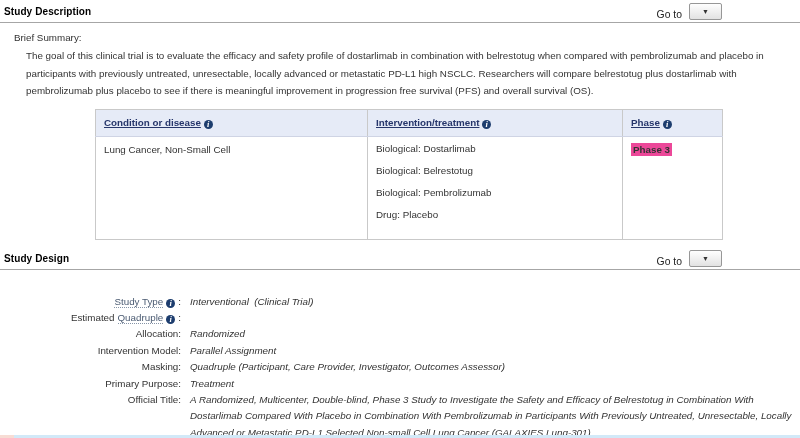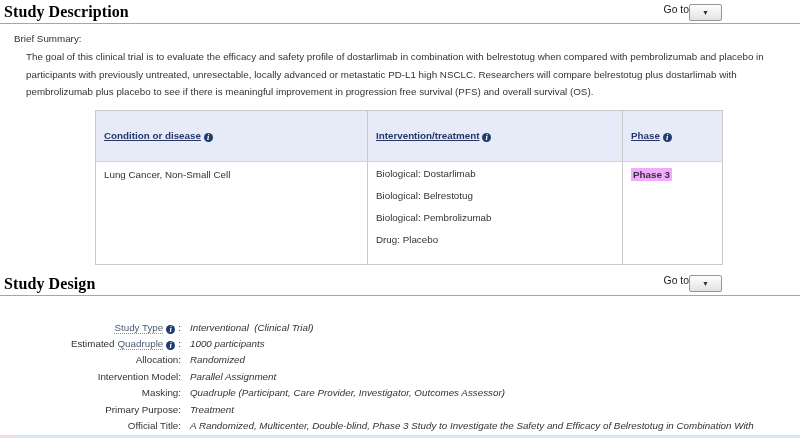--- a/index.html
+++ b/index.html
@@ -8,22 +8,22 @@
     width:800px; height:438px; overflow:hidden; position:relative;
     font-family:"Liberation Sans","DejaVu Sans",sans-serif;
     font-size:9.8px; color:#333;
   }
   
   .sec-head {
     display:flex; justify-content:space-between; align-items:center;
     padding:3px 78px 2px 4px;
     border-bottom:1px solid #a6a6a6;
   }
-  .sec-head h2 { font-size:16px; font-weight:bold; color:#000; letter-spacing:.1px;font-family:Liberation Serif, serif; }
-  .goto { display:flex; align-items:flex-start; font-size:10.4px; color:#222; }
+  .sec-head h2 { font-size:10px; font-weight:bold; color:#000; letter-spacing:.1px; }
+  .goto { display:flex; align-items:flex-end; gap:7px; font-size:10.4px; color:#222; }
   .goto-select {
     width:33px; height:17px; border:1px solid #979797; border-radius:2px;
     background:linear-gradient(#fefefe,#e2e2e2);
     display:flex; align-items:center; justify-content:center;
     cursor:pointer;
   }
   .goto-select .arrow { font-size:7px; color:#333; line-height:1; }
   
   .brief-label { margin:9px 0 4px 14px; color:#333; }
   .brief-text {
@@ -35,30 +35,30 @@
     display:inline-block; width:9px; height:9px; border-radius:50%;
     background:#1d3d6e; color:#fff; text-align:center;
     font-family:"Liberation Serif",serif; font-weight:bold; font-style:italic;
     font-size:8.5px; line-height:9px; vertical-align:-1px;
     cursor:pointer;
   }
   
   table.cond { border-collapse:collapse; margin:9px 0 0 95px; width:627px; table-layout:fixed; }
   table.cond th, table.cond td { border:1px solid #c9c9c9; }
   table.cond th {
-    background:#e6ebf7; text-align:left; padding:19px 8px;
+    background:#e6ebf7; text-align:left; padding:7px 8px;
     border-bottom:1px solid #cfd4e4;
   }
   table.cond th a {
     color:#26366b; font-weight:bold; text-decoration:underline; cursor:pointer;
   }
   table.cond td { padding:7px 8px; vertical-align:top; height:89px; background:#fff; }
   .col-cond { width:272px; } .col-int { width:255px; } .col-phase { width:100px; }
   td.int-cell p { margin:0 0 12px 0; line-height:10px; }
-  .phase-badge { background:#f0abfc; font-weight:bold; color:#333; padding:1px 2px; }
+  .phase-badge { background:#ec4899; font-weight:bold; color:#333; padding:1px 2px; }
   
   .design-rows { margin-top:24px; }
   .d-row { display:flex; line-height:16.4px; }
   .d-label { width:181px; text-align:right; color:#333; flex:0 0 181px; }
   .d-label .term {
     color:#4b5b72; text-decoration:none; border-bottom:1px dotted #8694a7;
     cursor:pointer;
   }
   .d-label .pre { margin-right:3px;padding-left:36px; }
   .d-label .pre:empty { margin-right:0; }
@@ -134,21 +134,20 @@
 
 <div class="design-rows">
 
   <div class="d-row">
     <div class="d-label"><a class="term">Study Type</a><span class="info-icon">i</span><span>:</span></div>
     <div class="d-value">Interventional  (Clinical Trial)</div>
   </div>
 
   <div class="d-row">
     <div class="d-label"><span class="pre">Estimated</span><a class="term">Quadruple</a><span class="info-icon">i</span><span>:</span></div>
-    <div class="d-value">1000 participants</div>
   </div>
 
   <div class="d-row">
     <div class="d-label">Allocation:</div>
     <div class="d-value">Randomized</div>
   </div>
 
   <div class="d-row">
     <div class="d-label">Intervention Model:</div>
     <div class="d-value">Parallel Assignment</div>

